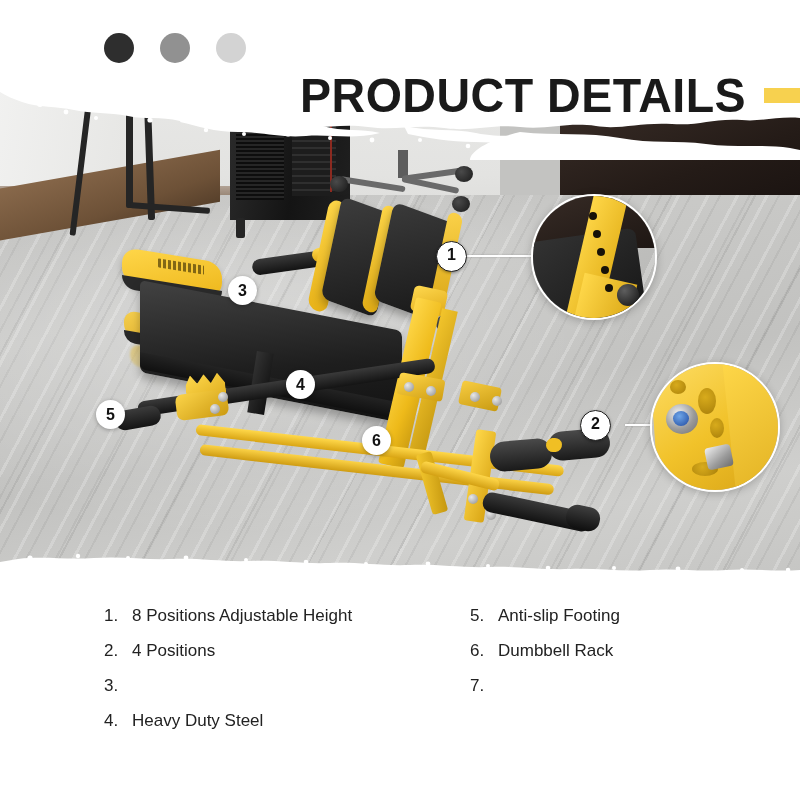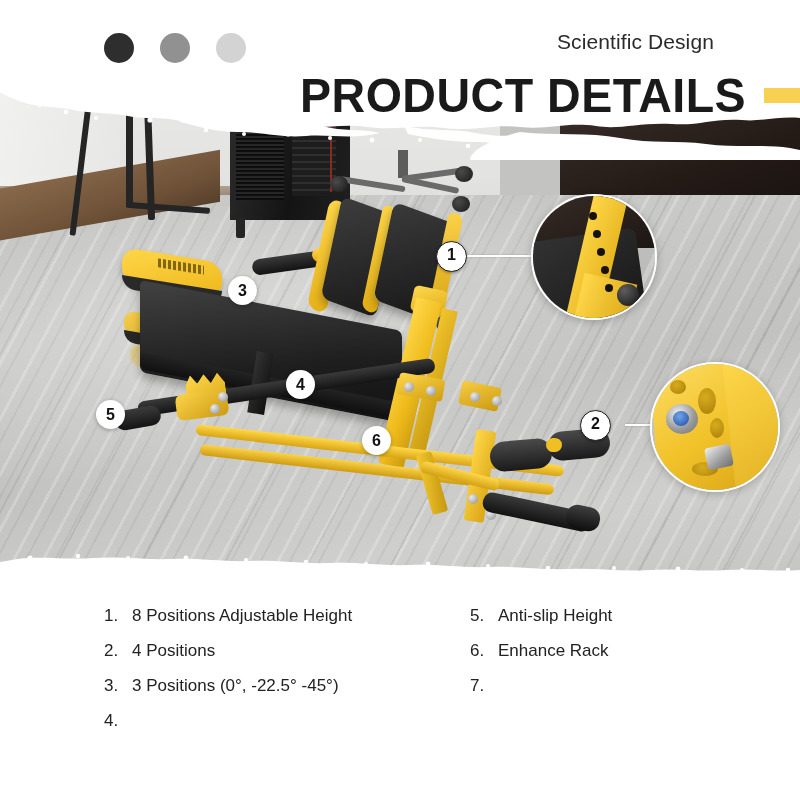--- a/index.html
+++ b/index.html
@@ -438,53 +438,52 @@
         <circle cx="788" cy="42" r="2.3"></circle>
     </g>
   </svg>
 
   <div id="header"></div>
   <div class="dots">
     <span class="dot d1"></span>
     <span class="dot d2"></span>
     <span class="dot d3"></span>
   </div>
-  <div id="subtitle">Scientific Design</div>
   <div id="maintitle">PRODUCT DETAILS</div>
   <div id="accentbar"></div>
 
   <div id="list">
     <div class="col" id="colL">
       <div class="li">
         <span class="num">1.</span>
         <span class="txt"><span>8 Positions Adjustable Height</span></span>
       </div>
       <div class="li">
         <span class="num">2.</span>
         <span class="txt"><span>4 Positions</span></span>
       </div>
       <div class="li">
         <span class="num">3.</span>
         <span class="txt">
-          <span class="l2">3 Positions (0°,  -22.5° -45°)</span>
         </span>
       </div>
       <div class="li">
         <span class="num">4.</span>
+        <span class="txt"><span>Heavy Duty Steel</span></span>
       </div>
     </div>
 
     <div class="col" id="colR">
       <div class="li">
         <span class="num">5.</span>
-        <span class="txt"><span>Anti-slip Height</span></span>
+        <span class="txt"><span>Anti-slip Footing</span></span>
       </div>
       <div class="li">
         <span class="num">6.</span>
-        <span class="txt"><span>Enhance Rack</span></span>
+        <span class="txt"><span>Dumbbell Rack</span></span>
       </div>
       <div class="li">
         <span class="num">7.</span>
         <span class="txt">
         </span>
       </div>
     </div>
   </div>
 
 </div>

